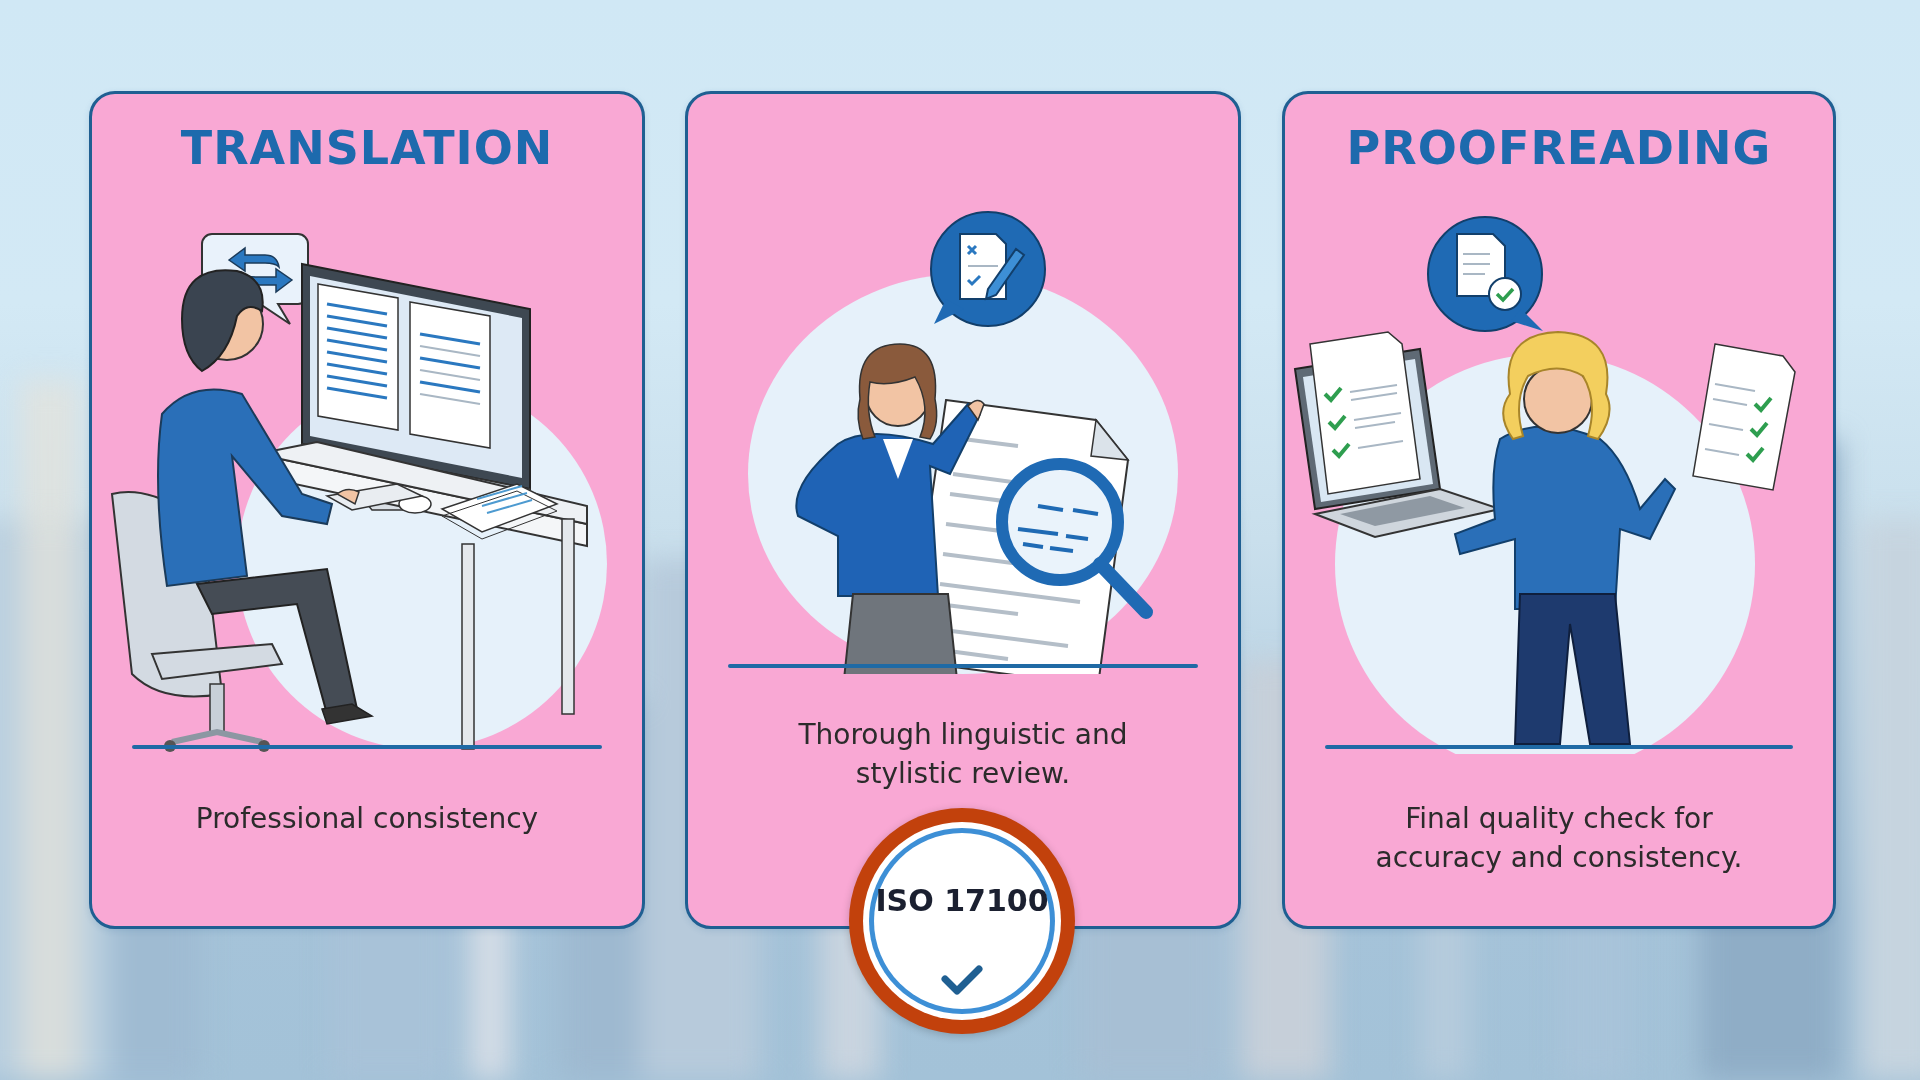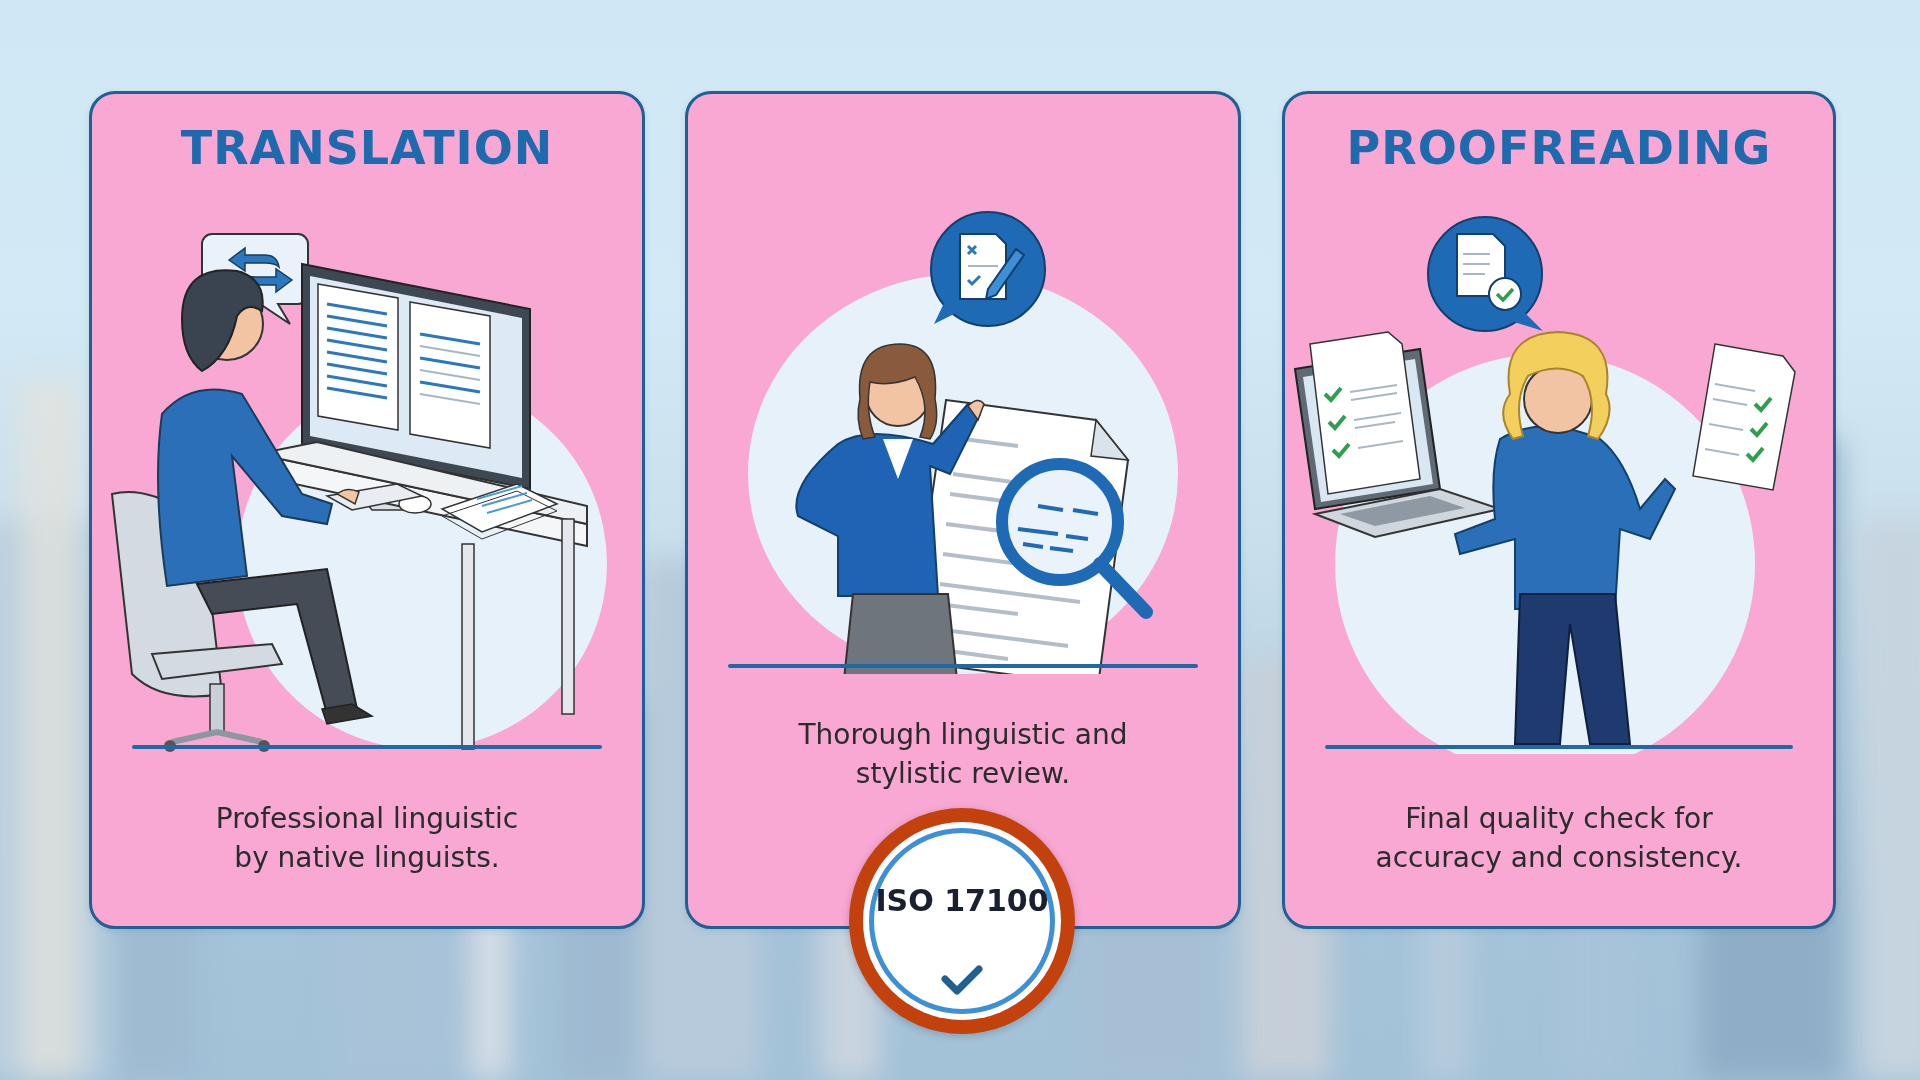--- a/index.html
+++ b/index.html
@@ -132,22 +132,21 @@
       <path d="M70 320 q30 -35 80 -20 l60 100 l30 10 l-5 20 l-45 -8 l-50 -60 l15 120 l-80 10 q-15 -100 -5 -172z" fill="#2a6fb8" stroke="#1b3b5a" stroke-width="2"></path>
       <path d="M105 490 l130 -15 l30 140 l-30 5 l-30 -110 l-85 10z" fill="#454c55" stroke="#222" stroke-width="2"></path>
       <path d="M230 615 l30 -5 l20 12 l-45 8z" fill="#333" stroke="#222" stroke-width="1.5"></path>
       <circle cx="135" cy="230" r="36" fill="#f2c4a4" stroke="#333" stroke-width="2"></circle>
       <path d="M90 225 q0 -55 55 -48 q30 8 25 40 q-15 -10 -25 5 q-8 40 -35 55 q-20 -15 -20 -52z" fill="#3a4450" stroke="#222" stroke-width="2"></path>
       <path d="M245 400 q10 -8 22 -2 l-4 12z" fill="#f2c4a4" stroke="#333" stroke-width="1.5"></path>
     </g>
   </svg>
 
   <div class="divider" style="top:651px;"></div>
-  <p class="desc" style="top:697px;">Professional linguistic</p>
-  <p class="desc" style="top:736px;">by native linguists.</p>
+  <p class="desc" style="top:697px;">Professional consistency</p>
 </div>
 
 <div class="card" style="left:685px;width:550px;">
 
   <svg class="illus" width="550" height="580" viewBox="0 0 550 580">
     <ellipse cx="275" cy="380" rx="215" ry="200" fill="#e6f1fa"></ellipse>
 
     <g>
       <circle cx="300" cy="175" r="57" fill="#1f6ab4" stroke="#123f6b" stroke-width="2"></circle>
       <path d="M258 205 l-12 25 l30 -15z" fill="#1f6ab4"></path>

